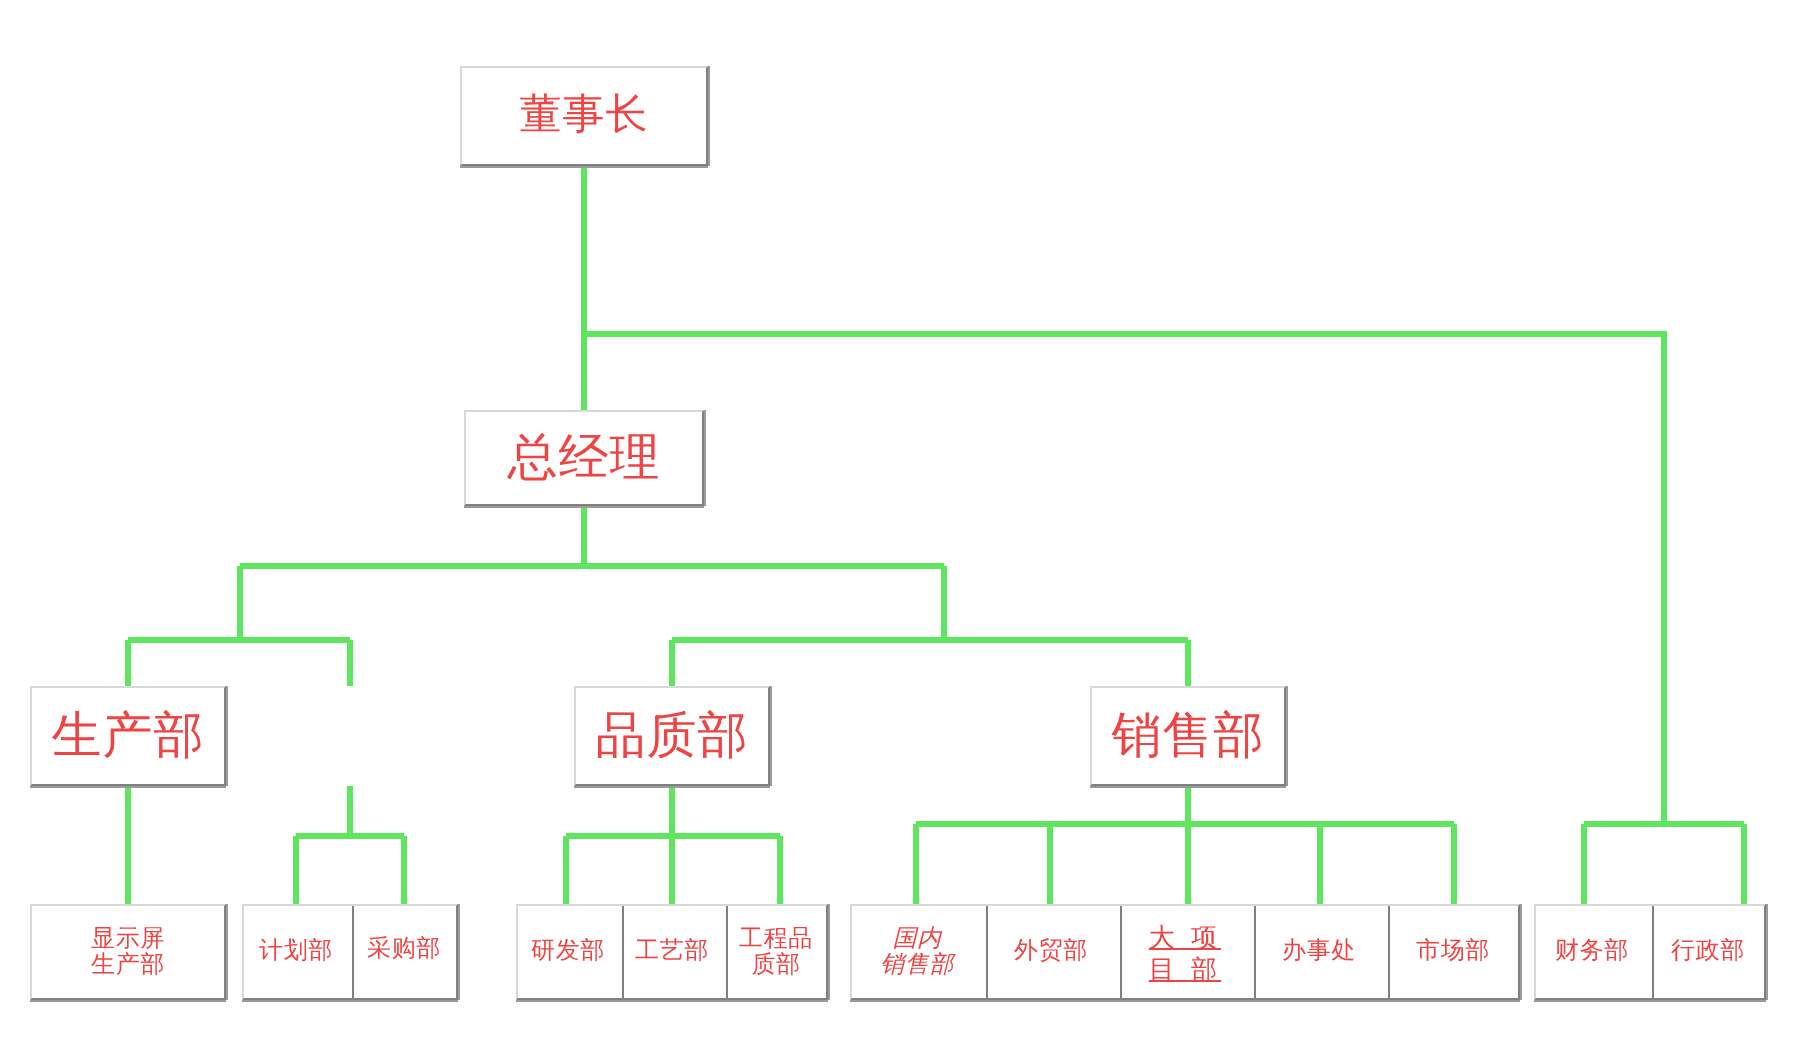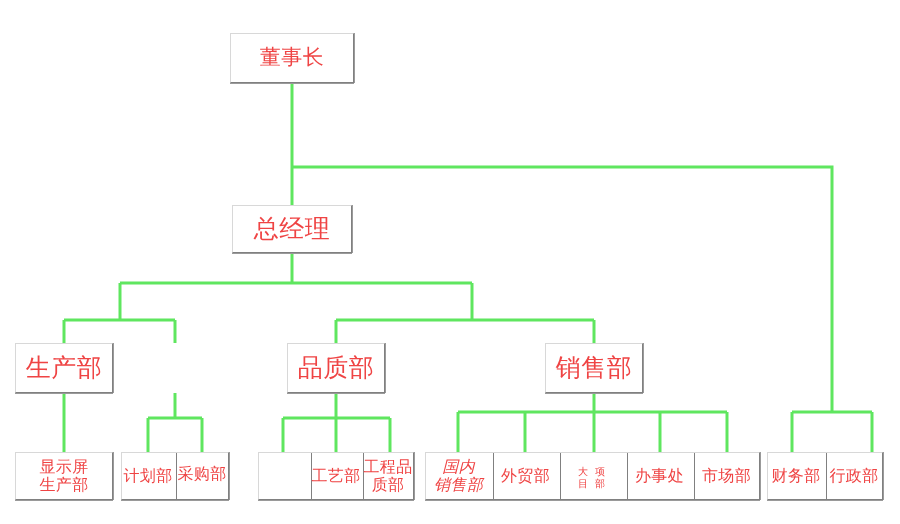--- a/index.html
+++ b/index.html
@@ -44,21 +44,21 @@
     z-index: 3;
     letter-spacing: 0.5px;
   }
   .node-box.level-top {
     font-size: 21px;
   }
   .node-box.level-mid {
     font-size: 25px;
   }
   .node-box.level-leaf {
-    font-size: 16px;
+    font-size: 12px;
     letter-spacing: 0.3px;
   }
   .node-box.two-col {
     letter-spacing: 2px;
     line-height: 1.2;
   }
   .group-strip {
     position: absolute;
     box-sizing: border-box;
     border: 1px solid #808080;
@@ -144,34 +144,35 @@
   <div class="group-strip" style="left:121px; top:452px; width:108px; height:48px;">
     <div class="strip-divider" style="left:54px;"></div>
   </div>
   <div class="node-box level-leaf" style="left:121px; top:452px; width:54px; height:48px; border:none; box-shadow:none; background:transparent;">计划部</div>
   <div class="node-box level-leaf" style="left:175px; top:452px; width:54px; height:48px; border:none; box-shadow:none; background:transparent;font-family:Liberation Mono, monospace;">采购部</div>
 
   <div class="group-strip" style="left:258px; top:452px; width:156px; height:48px;">
     <div class="strip-divider" style="left:52px;"></div>
     <div class="strip-divider" style="left:104px;"></div>
   </div>
+  <div class="node-box level-leaf" style="left:258px; top:452px; width:52px; height:48px; border:none; box-shadow:none; background:transparent;">研发部</div>
   <div class="node-box level-leaf" style="left:310px; top:452px; width:52px; height:48px; border:none; box-shadow:none; background:transparent;">工艺部</div>
   <div class="node-box level-leaf" style="left:362px; top:452px; width:52px; height:48px; border:none; box-shadow:none; background:transparent;">工程品
 质部</div>
 
   <div class="group-strip" style="left:425px; top:452px; width:335px; height:48px;">
     <div class="strip-divider" style="left:67px;"></div>
     <div class="strip-divider" style="left:134px;"></div>
     <div class="strip-divider" style="left:201px;"></div>
     <div class="strip-divider" style="left:268px;"></div>
   </div>
   <div class="node-box level-leaf" style="left:425px; top:452px; width:67px; height:48px; border:none; box-shadow:none; background:transparent;font-style:italic;">国内
 销售部</div>
   <div class="node-box level-leaf" style="left:492px; top:452px; width:67px; height:48px; border:none; box-shadow:none; background:transparent;">外贸部</div>
-  <div class="node-box level-leaf two-col" style="left:559px; top:452px; width:67px; height:52px; border:none; box-shadow:none; background:transparent; font-size:10px;">大 项
+  <div class="node-box level-leaf two-col" style="left:559px; top:452px; width:67px; height:52px; border:none; box-shadow:none; background:transparent; font-size:13px;text-decoration:underline;">大 项
 目 部</div>
   <div class="node-box level-leaf" style="left:626px; top:452px; width:67px; height:48px; border:none; box-shadow:none; background:transparent;">办事处</div>
   <div class="node-box level-leaf" style="left:693px; top:452px; width:67px; height:48px; border:none; box-shadow:none; background:transparent;">市场部</div>
 
   <div class="group-strip" style="left:767px; top:452px; width:116px; height:48px;">
     <div class="strip-divider" style="left:58px;"></div>
   </div>
   <div class="node-box level-leaf" style="left:767px; top:452px; width:58px; height:48px; border:none; box-shadow:none; background:transparent;">财务部</div>
   <div class="node-box level-leaf" style="left:825px; top:452px; width:58px; height:48px; border:none; box-shadow:none; background:transparent;">行政部</div>
 

